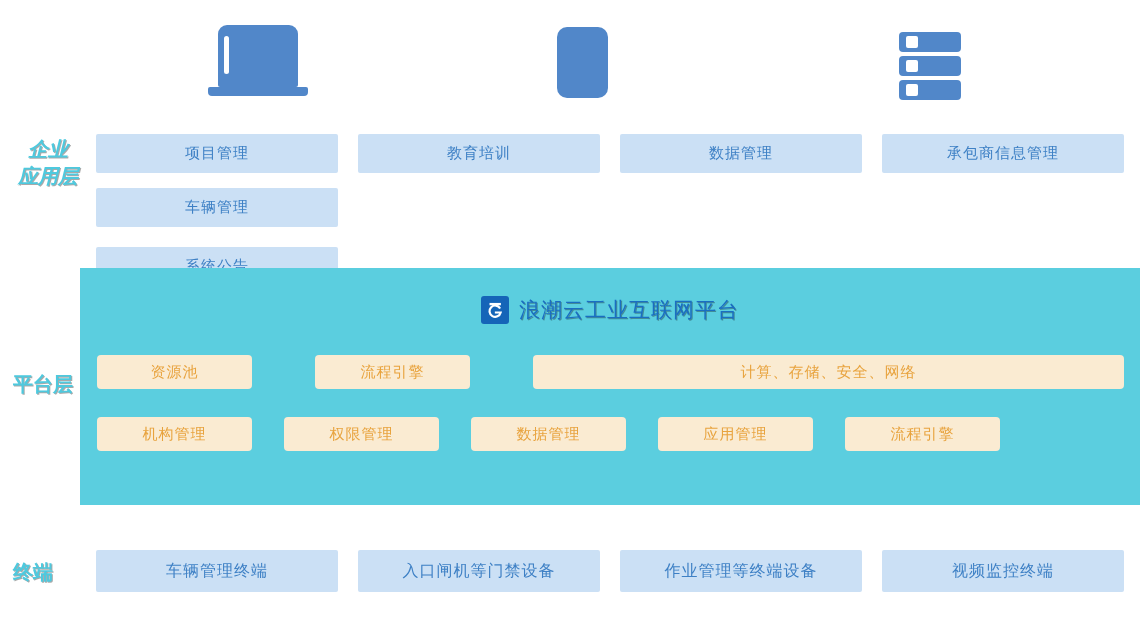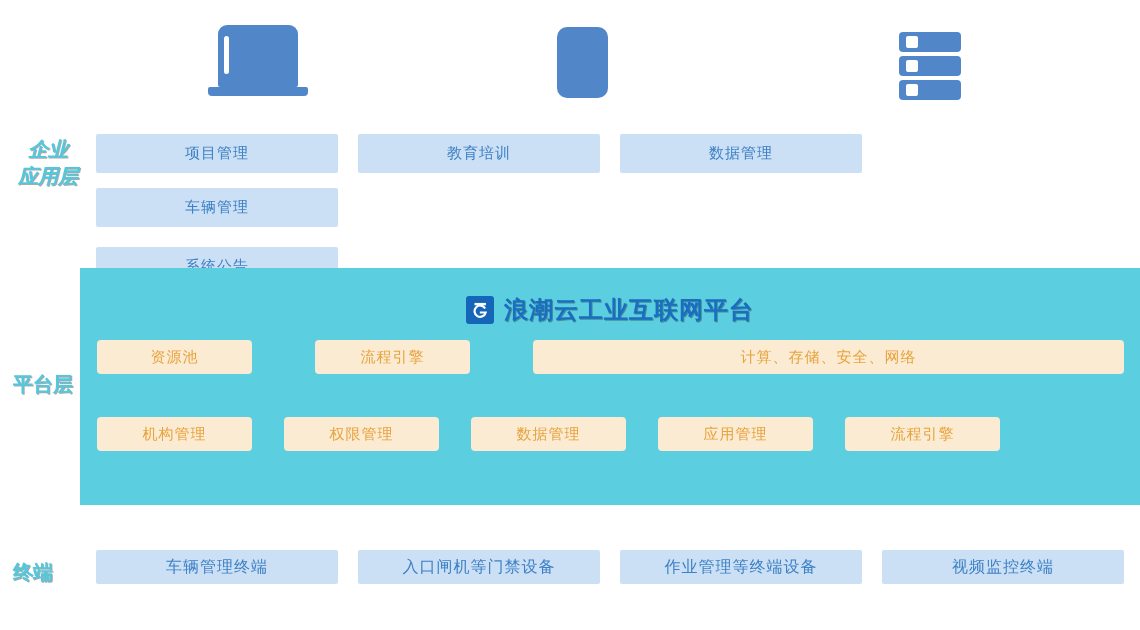--- a/index.html
+++ b/index.html
@@ -31,32 +31,32 @@
   .lbl-terminal{left:13px;top:559px;}
   
   .row{position:absolute;display:flex;gap:20px;}
   .blue-box{width:242px;display:flex;align-items:center;justify-content:center;
     background:var(--light-blue-box,#CBE0F5);color:var(--blue-text,#3E80C5);
     font-size:15px;border-radius:2px;letter-spacing:1px;}
   .ent-row .blue-box{height:39px;}
   .ent-row1{left:96px;top:134px;}
   .ent-row2{left:96px;top:188px;flex-direction:column;}
   .term-row{left:96px;top:550px;}
-  .term-row .blue-box{height:34px;font-size:16px;}
+  .term-row .blue-box{height:42px;font-size:16px;}
   
   .platform{position:absolute;left:80px;top:268px;width:1060px;height:237px;
     background:var(--teal-bg,#5BCEDF);}
   .brand{position:absolute;left:0;right:0;top:26px;height:32px;display:flex;
     align-items:center;justify-content:center;gap:10px;}
   .brand .logo{width:28px;height:28px;background:var(--logo-blue,#1565B8);
     border-radius:3px;display:flex;align-items:center;justify-content:center;}
-  .brand .brand-text{font-size:24px;font-weight:bold;color:var(--title-blue,#1A6EC2);
+  .brand .brand-text{font-size:21px;font-weight:normal;color:var(--title-blue,#1A6EC2);
     text-shadow:1px 1px 0 rgba(20,20,20,0.35);letter-spacing:1px;}
   .p-row{position:absolute;display:flex;gap:63px;}
-  .p-row1{left:17px;top:72px;}
+  .p-row1{left:17px;top:87px;}
   .p-row2{left:17px;top:149px;gap:32px;}
   .cream-box{width:155px;height:34px;display:flex;align-items:center;justify-content:center;
     background:var(--cream-box,#FAEBD2);color:var(--orange-text,#E8A33E);
     font-size:15px;border-radius:4px;letter-spacing:1px;}
   .cream-box.wide{width:591px;}
 </style>
 </head>
 <body>
 
 <div class="canvas">
@@ -80,20 +80,21 @@
   </div>
 
   <div class="side-label lbl-enterprise">
     <div>企业</div>
     <div>应用层</div>
   </div>
   <div class="row ent-row ent-row1">
     <div class="blue-box">项目管理</div>
     <div class="blue-box">教育培训</div>
     <div class="blue-box">数据管理</div>
+    <div class="blue-box">承包商信息管理</div>
   </div>
   <div class="row ent-row ent-row2">
     <div class="blue-box">车辆管理</div>
     <div class="blue-box">系统公告</div>
   </div>
 
   <div class="side-label lbl-platform">平台层</div>
   <div class="platform">
     <div class="brand">
       <div class="logo">

